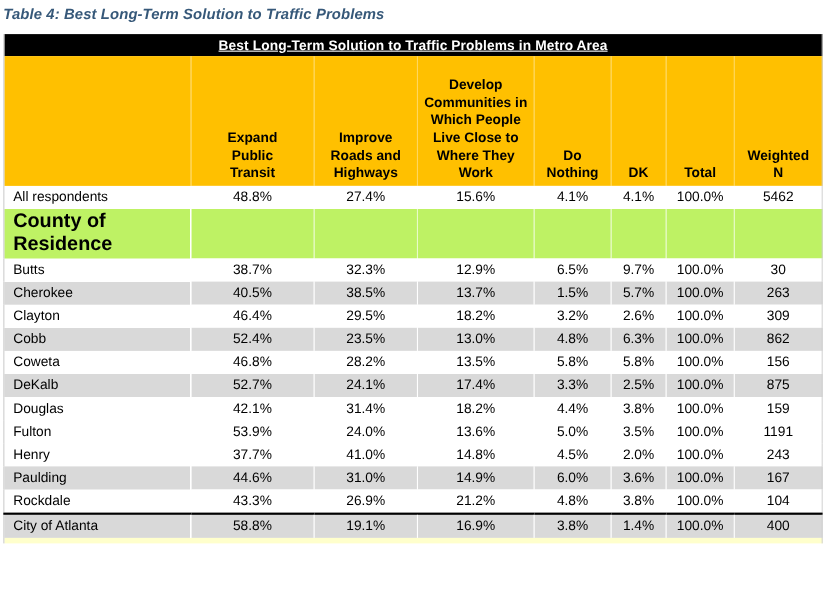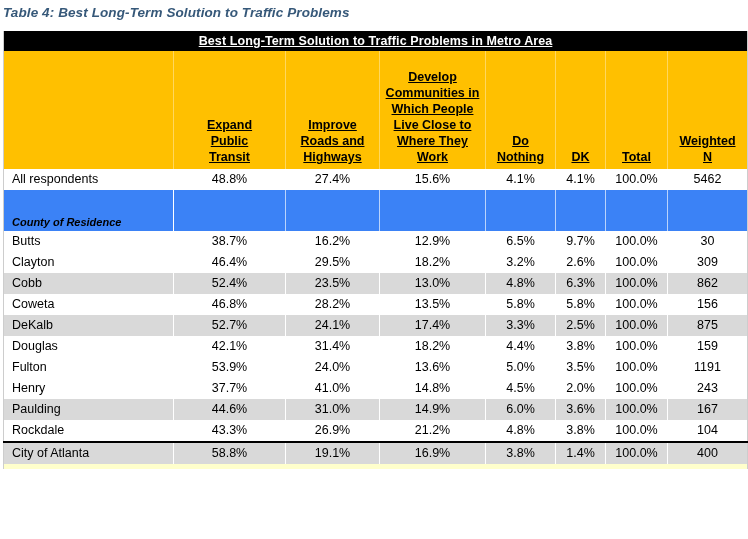--- a/index.html
+++ b/index.html
@@ -16,33 +16,33 @@
   
   tr.banner th{
     background:#000;color:#fff;font-weight:bold;font-size:12.5px;
     height:20px;text-align:center;padding:0;letter-spacing:.1px;text-decoration:underline;
   }
   
   tr.heads{height:118px;}
   tr.heads th{
     background:#FFC000;vertical-align:bottom;text-align:center;
     font-weight:bold;font-size:12.5px;line-height:1.28;
-    padding:4px 2px 4px;white-space:pre-line;text-decoration:underline;
+    padding:4px 2px 4px;white-space:pre-line;
   }
   tr.heads th + th{border-left:1px solid #ffd75e;}
   
   td{font-size:12.5px;height:21px;line-height:21px;padding:0;background:#fff;}
   td + td{border-left:1px solid #fff;}
   td.label{text-align:left;padding-left:8px;overflow:hidden;}
   td.num{text-align:center;}
   tr.allresp td.label{}
   tr.stripe td{background:#D9D9D9;}
   tr.section td{
-    background:#3b82f6;height:38px;vertical-align:bottom;line-height:normal;
-    font-weight:bold;font-style:italic;font-size:11px;padding-bottom:3px;
+    background:#bef264;height:38px;vertical-align:bottom;line-height:normal;
+    font-weight:bold;font-size:18px;padding-bottom:3px;
   }
   tr.section td + td{border-left:1px solid rgba(255,255,255,.65);}
   tr.divider td{border-top:2px solid #000;}
   tr.strip td{background:#FFFFCC;height:5px;line-height:5px;}
 </style>
 </head>
 <body>
 
 <div class="page">
   <div class="caption">Table 4: Best Long-Term Solution to Traffic Problems</div>
@@ -101,26 +101,36 @@
           <td class="num"></td>
           <td class="num"></td>
           <td class="num"></td>
           <td class="num"></td>
           <td class="num"></td>
           <td class="num"></td>
         </tr>
         <tr>
           <td class="label">Butts</td>
           <td class="num">38.7%</td>
-          <td class="num">16.2%</td>
+          <td class="num">32.3%</td>
           <td class="num">12.9%</td>
           <td class="num">6.5%</td>
           <td class="num">9.7%</td>
           <td class="num">100.0%</td>
           <td class="num">30</td>
+        </tr>
+        <tr class="stripe">
+          <td class="label">Cherokee</td>
+          <td class="num">40.5%</td>
+          <td class="num">38.5%</td>
+          <td class="num">13.7%</td>
+          <td class="num">1.5%</td>
+          <td class="num">5.7%</td>
+          <td class="num">100.0%</td>
+          <td class="num">263</td>
         </tr>
         <tr>
           <td class="label">Clayton</td>
           <td class="num">46.4%</td>
           <td class="num">29.5%</td>
           <td class="num">18.2%</td>
           <td class="num">3.2%</td>
           <td class="num">2.6%</td>
           <td class="num">100.0%</td>
           <td class="num">309</td>

